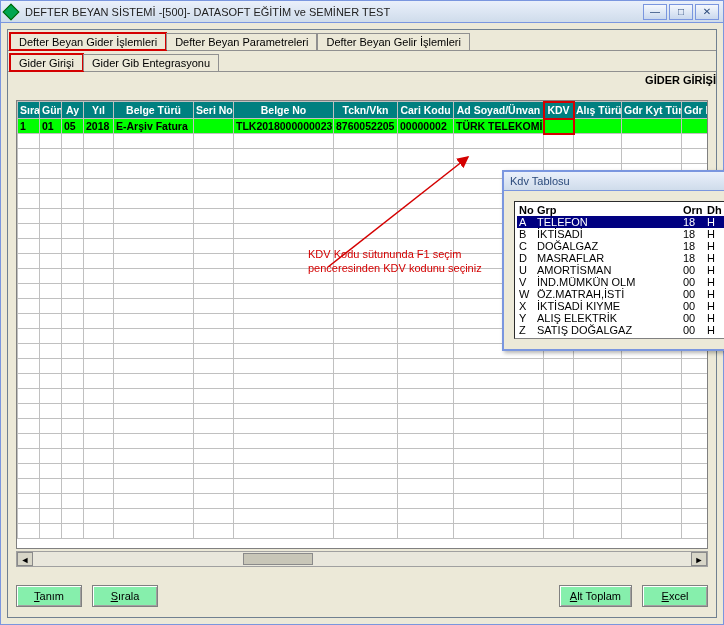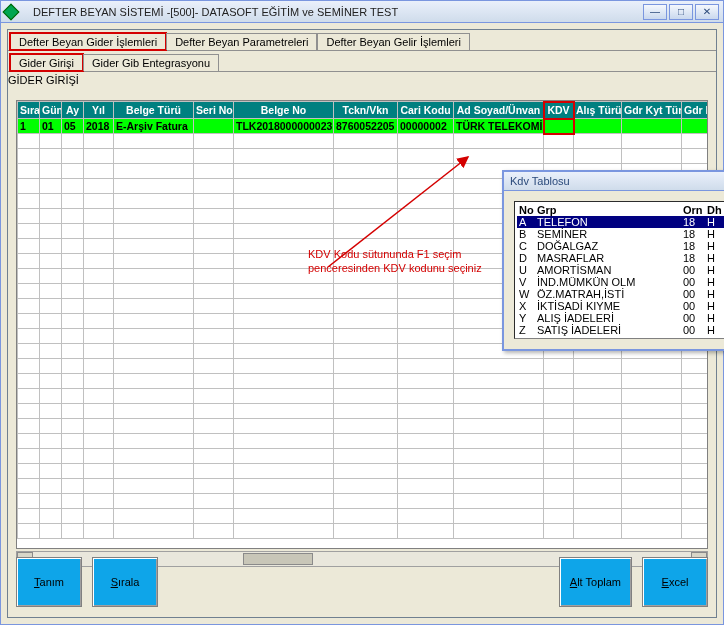--- a/index.html
+++ b/index.html
@@ -21,21 +21,21 @@
   }
   .titlebar {
     display: flex;
     align-items: center;
     justify-content: space-between;
     height: 22px;
     background: linear-gradient(to bottom, #eaf0fb, #cfdceb);
     border-bottom: 1px solid #7a96df;
     padding: 0 4px;
   }
-  .titlebar-left { display: flex; align-items: center; gap: 16px; color: #222; }
+  .titlebar-left { display: flex; align-items: center; gap: 8px; color: #222; }
   .diamond-icon { width: 12px; height: 12px; transform: rotate(45deg); background: #00a651; border:1px solid #006400;}
   .titlebar-btns { display: flex; gap: 2px; }
   .tbtn {
     width: 24px; height: 16px;
     border: 1px solid #7a96df;
     background: linear-gradient(#f5f8fd,#c9d8ee);
     font-size: 10px; line-height: 14px; text-align: center;
     color: #2b4a7b;
   }
   .frame {
@@ -64,22 +64,22 @@
     outline-offset: -1px;
   }
   .tabs2 {
     display: flex;
     border-bottom: 1px solid #909090;
     padding-left: 2px;
     padding-top: 3px;
     align-items: flex-end;
   }
   .section-title {
-    text-align: left;
-    font-weight: normal;
+    text-align: right;
+    font-weight: bold;
     padding: 2px 0;
   }
   .grid-wrap {
     position: absolute;
     left: 8px; right: 8px; top: 70px; bottom: 68px;
     background: #fff;
     border: 1px solid #808080;
     overflow: hidden;
   }
   table.grid {
@@ -165,22 +165,22 @@
   .hscroll .thumb { position:absolute; left:210px; top:1px; height:12px; width:70px; background:#c8c6b8; border:1px solid #8a8a8a;}
   .bottom-btns {
     position: absolute;
     left: 8px; right: 8px; bottom: 10px;
     display: flex;
     justify-content: space-between;
   }
   .btn-group { display:flex; gap:10px;}
   .wbtn {
     min-width: 66px;
-    padding: 18px 10px;
-    background: #0ea5e9;
+    padding: 4px 10px;
+    background: #86efac;
     border: 1px solid #808080;
     box-shadow: inset 1px 1px #fff, inset -1px -1px #a0a0a0;
     text-align: center;
   }
   .wbtn u { text-decoration: underline; }
 </style>
 </head>
 <body>
 
 <div class="window">
@@ -721,21 +721,21 @@
         </div>
         <div id="popup-rows">
             <div class="popup-row sel">
               <span>A</span>
               <span>TELEFON</span>
               <span>18</span>
               <span>H</span>
             </div>
             <div class="popup-row">
               <span>B</span>
-              <span>SEMİNER</span>
+              <span>İKTİSADİ</span>
               <span>18</span>
               <span>H</span>
             </div>
             <div class="popup-row">
               <span>C</span>
               <span>DOĞALGAZ</span>
               <span>18</span>
               <span>H</span>
             </div>
             <div class="popup-row">
@@ -763,27 +763,27 @@
               <span>H</span>
             </div>
             <div class="popup-row">
               <span>X</span>
               <span>İKTİSADİ KIYME</span>
               <span>00</span>
               <span>H</span>
             </div>
             <div class="popup-row">
               <span>Y</span>
-              <span>ALIŞ İADELERİ</span>
+              <span>ALIŞ ELEKTRİK</span>
               <span>00</span>
               <span>H</span>
             </div>
             <div class="popup-row">
               <span>Z</span>
-              <span>SATIŞ İADELERİ</span>
+              <span>SATIŞ DOĞALGAZ</span>
               <span>00</span>
               <span>H</span>
             </div>
           </div>
       </div>
     </div>
 
     <div class="hscroll">
       <div class="btn">◄</div>
       <div class="track">

